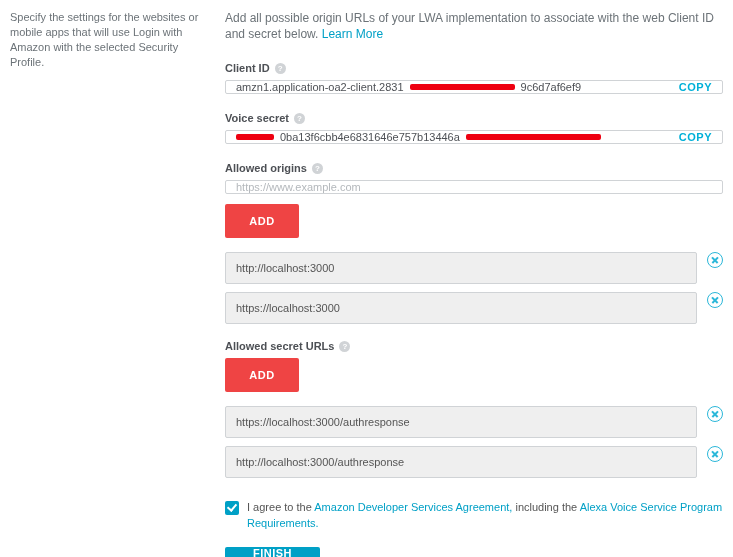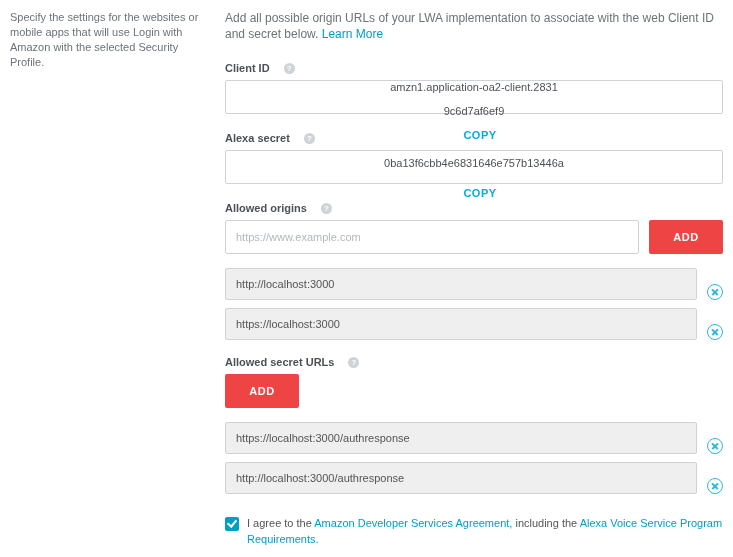--- a/index.html
+++ b/index.html
@@ -40,21 +40,21 @@
     color: #00a0c6;
     cursor: pointer;
   }
   .field-label {
     font-size: 11px;
     font-weight: 600;
     color: #4d5055;
     margin-bottom: 6px;
     display: flex;
     align-items: center;
-    gap: 14px;
+    gap: 5px;
     margin-top: 8px;
   }
   .info-dot {
     width: 11px; height: 11px;
     border-radius: 50%;
     background: #d0d3d6;
     color: #fff;
     font-size: 8px;
     line-height: 11px;
     text-align: center;
@@ -64,21 +64,20 @@
     border: 1px solid #d0d3d6;
     border-radius: 2px;
     display: flex;
     align-items: center;
     height: 34px;
     padding: 0 10px;
     margin-bottom: 10px;
     font-size: 11px;
     color: #4d5055;
     gap: 6px;
-    flex-direction: column;
   }
   .copy-box .value-part { white-space: nowrap; }
   .copy-box .scribble {
     height: 6px;
     background:
       radial-gradient(ellipse 30% 140% at 15% 50%, #e01 40%, transparent 41%),
       radial-gradient(ellipse 30% 140% at 40% 35%, #e01 40%, transparent 41%),
       radial-gradient(ellipse 30% 140% at 60% 65%, #e01 40%, transparent 41%),
       radial-gradient(ellipse 30% 140% at 85% 50%, #e01 40%, transparent 41%),
       linear-gradient(#e01,#e01);
@@ -92,20 +91,21 @@
     font-weight: 700;
     font-size: 11px;
     letter-spacing: 0.5px;
     cursor: pointer;
     padding-left: 12px;
   }
   .input-row {
     display: flex;
     gap: 10px;
     margin-bottom: 14px;
+    flex-direction: column;
   }
   .text-input {
     flex: 1;
     height: 34px;
     border: 1px solid #d0d3d6;
     border-radius: 2px;
     padding: 0 10px;
     font-size: 11px;
     color: #4d5055;
   }
@@ -118,21 +118,21 @@
     background: #ef4444;
     color: #ffffff;
     font-weight: 700;
     font-size: 11px;
     letter-spacing: 0.5px;
     cursor: pointer;
   }
   .entries { display: flex; flex-direction: column; gap: 8px; margin-bottom: 8px; }
   .entry-row {
     display: flex;
-    align-items: flex-end;
+    align-items: flex-start;
     gap: 10px;
   }
   .entry-box {
     flex: 1;
     height: 32px;
     border: 1px solid #d0d3d6;
     background: #efefef;
     border-radius: 2px;
     display: flex;
     align-items: center;
@@ -220,21 +220,21 @@
     </div>
     <div class="copy-box">
       <span class="value-part">amzn1.application-oa2-client.2831</span>
       <span class="scribble" style="width:105px"></span>
       <span class="value-part">9c6d7af6ef9</span>
       <span class="spacer"></span>
       <span class="copy-btn">COPY</span>
     </div>
 
     <div class="field-label">
-      <span>Alexa secret</span>
+      <span>Voice secret</span>
       <span class="info-dot">?</span>
     </div>
     <div class="copy-box">
       <span class="scribble" style="width:38px"></span>
       <span class="value-part">0ba13f6cbb4e6831646e757b13446a</span>
       <span class="scribble" style="width:135px"></span>
       <span class="spacer"></span>
       <span class="copy-btn">COPY</span>
     </div>
 

